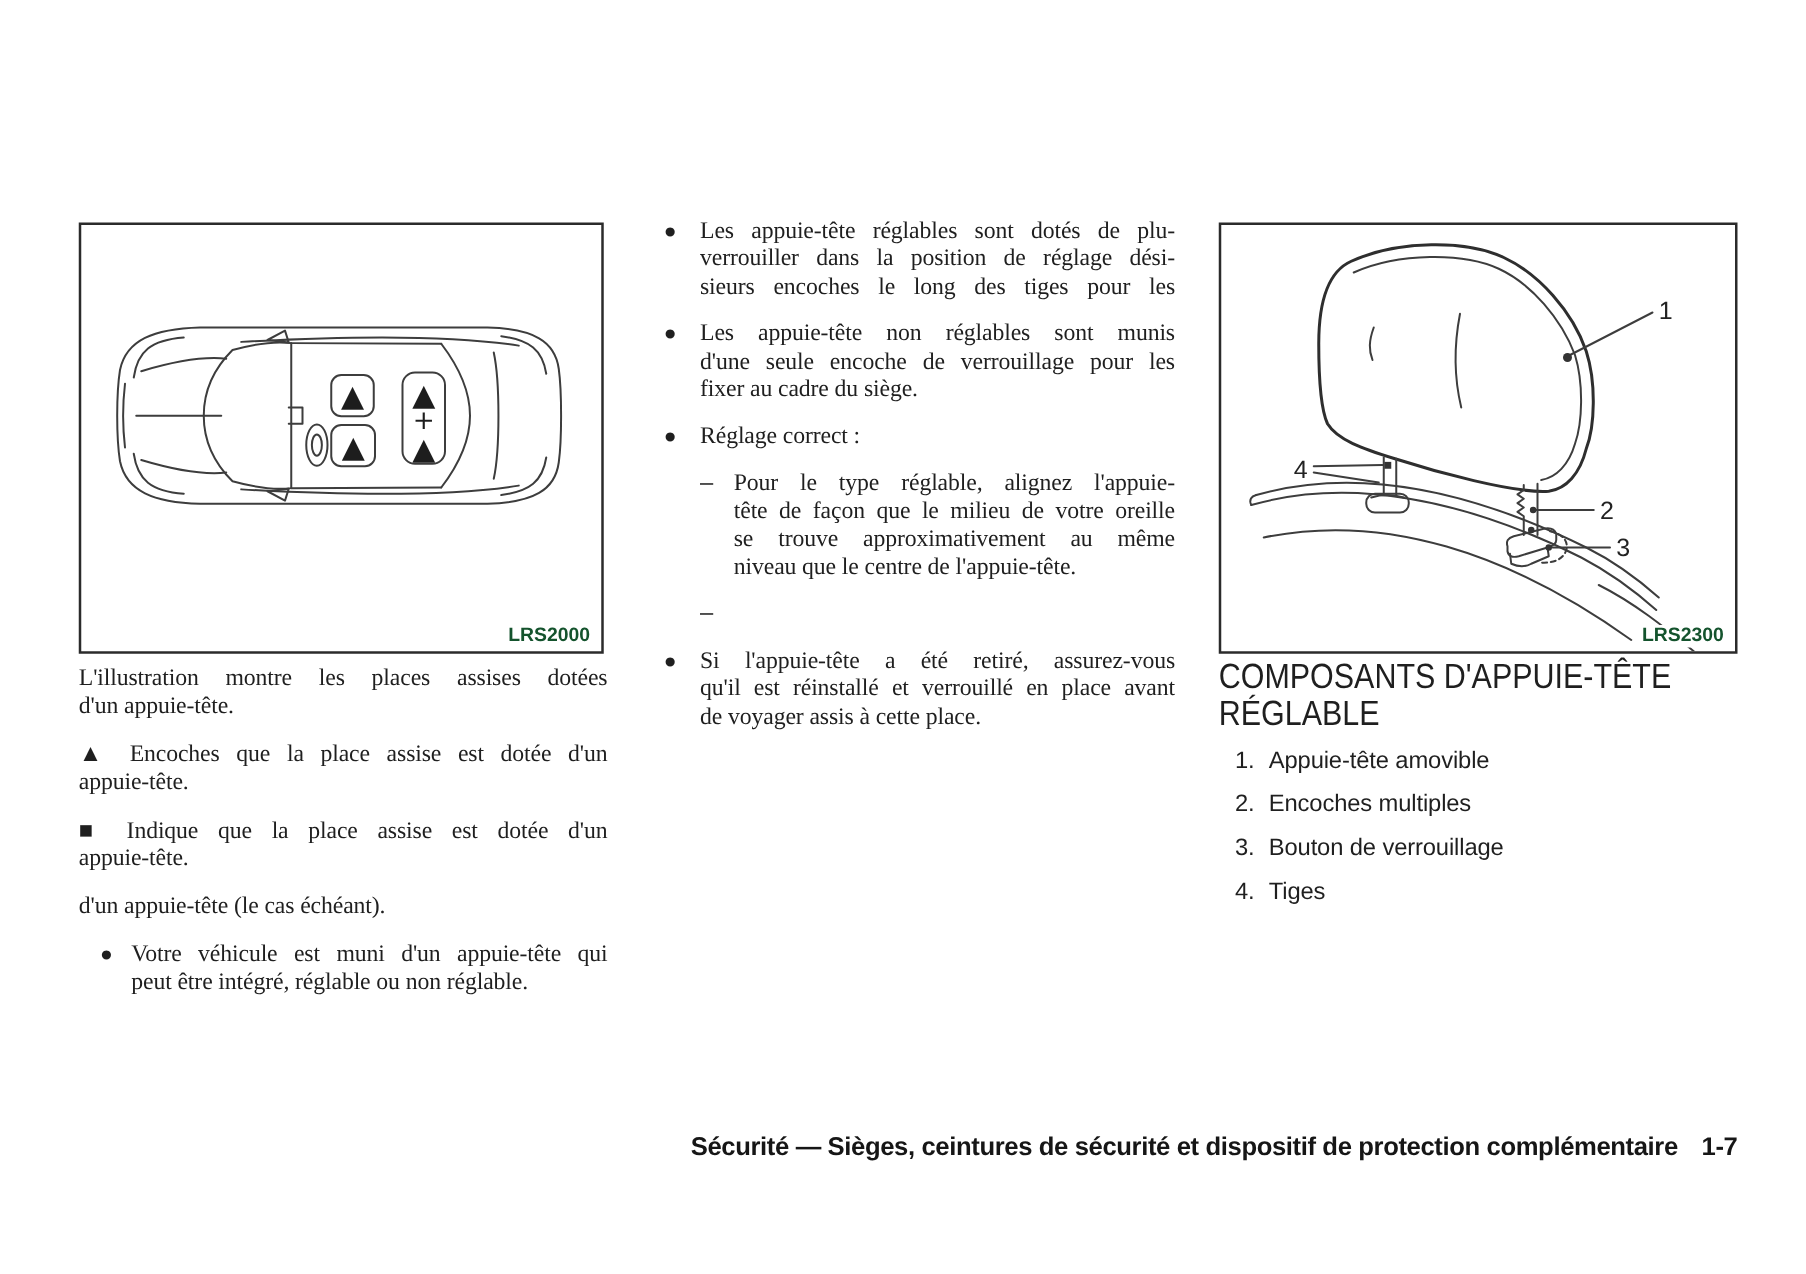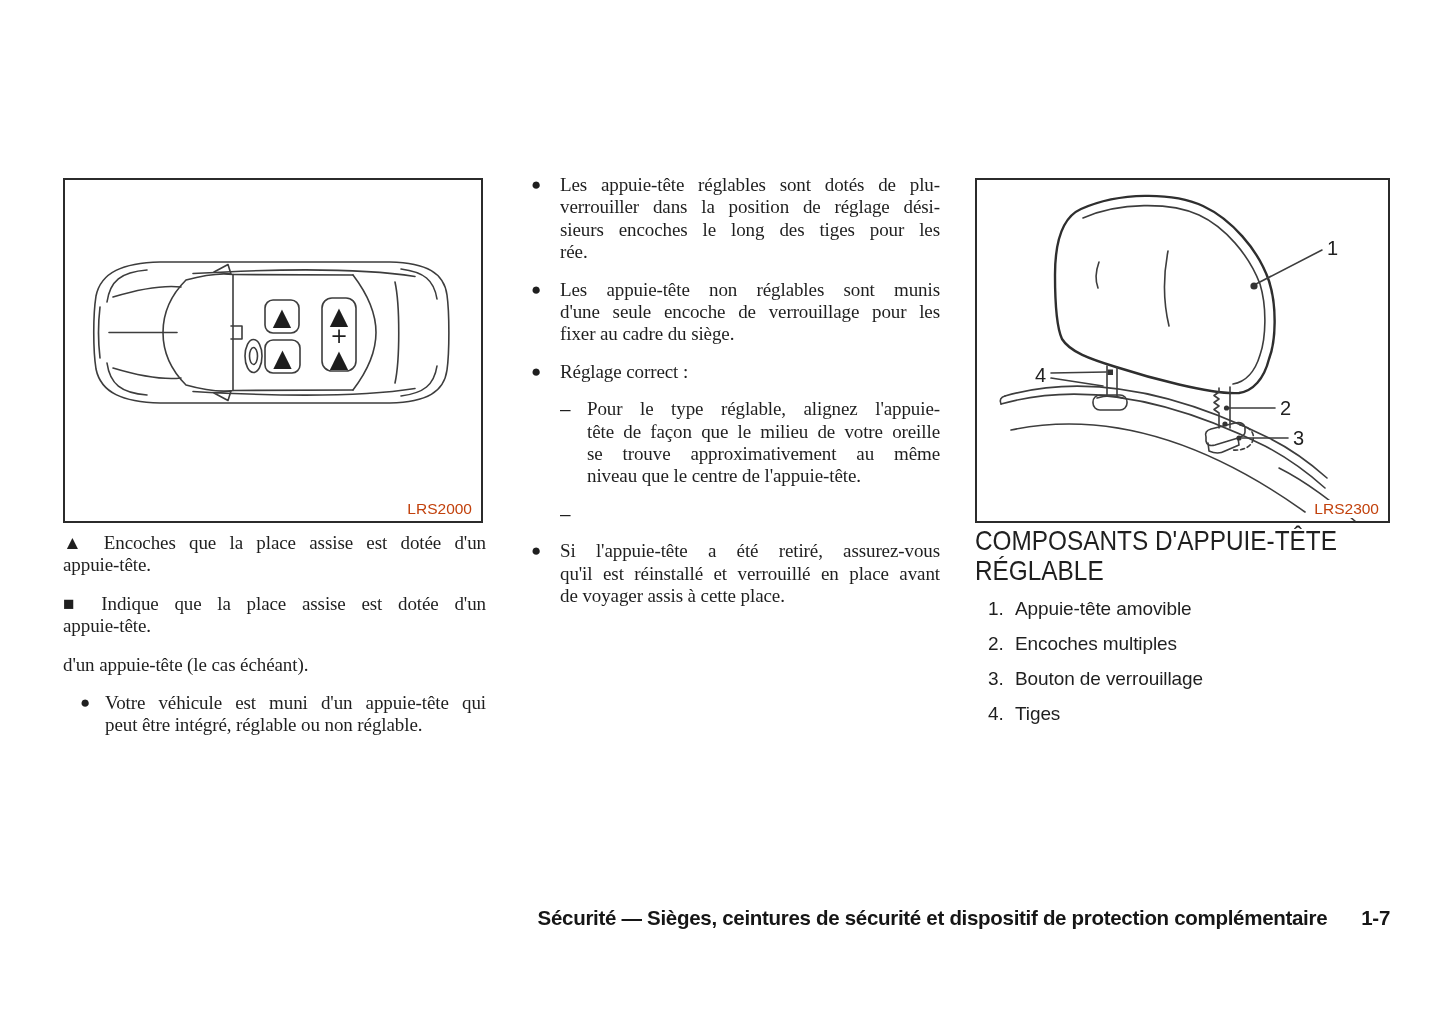--- a/index.html
+++ b/index.html
@@ -7,21 +7,21 @@
     position:relative; width:1445px; height:1019px; background:#ffffff;
     font-family:"Liberation Sans","DejaVu Sans",sans-serif;
     color:#1f1f1f; overflow:hidden; letter-spacing:-0.1px;
   }
   .figure-box{
     position:absolute; box-sizing:border-box; border:2px solid #2b2b2b; background:#fff;
   }
   .figure-box svg{position:absolute; left:0; top:0; width:100%; height:100%;}
   .fig-label{
     position:absolute; right:9px; bottom:3px; font-size:15.5px; letter-spacing:0;
-    color:#c2410c; background:#fff; padding-left:4px;
+    color:#14532d; background:#fff; padding-left:4px;font-weight:bold;
   }
   .textcol{position:absolute; font-size:19px; line-height:22.4px;}
   .para{margin-bottom:16px;}
   .mid .para{margin-bottom:15px;}
   .hang{display:flex;}
   .hang .marker{flex:0 0 29px;}
   .hang.leftb{padding-left:17px;}
   .hang.leftb .marker{flex:0 0 25px;}
   .hang.dash{padding-left:29px;}
   .hang.dash .marker{flex:0 0 27px;}
@@ -34,21 +34,21 @@
     font-size:28px; line-height:30px; font-weight:400; letter-spacing:0;
     transform:scaleX(0.87); transform-origin:left top; white-space:nowrap;
   }
   .components-list{position:absolute; left:988px; top:598px; width:402px; font-size:19px; line-height:22px;}
   .components-list .row{display:flex; margin-bottom:13px;}
   .components-list .num{flex:0 0 27px;}
   .page-footer{
     position:absolute; top:906px; right:55px; white-space:nowrap; text-align:right;
     font-size:20.5px; font-weight:700; letter-spacing:-0.3px; color:#161616;
   }
-  .page-footer .pagenum{margin-left:34px;}
+  .page-footer .pagenum{margin-left:19px;}
   .lineart{stroke:#3d3d3d; stroke-width:1.6; fill:none; stroke-linecap:round; stroke-linejoin:round;}
   .lineart-thick{stroke:#2e2e2e; stroke-width:2.4; fill:none; stroke-linecap:round; stroke-linejoin:round;}
   .sym{fill:#1d1d1d; font-family:"DejaVu Sans","Liberation Sans",sans-serif;}
   .callout-num{fill:#222; font-size:20px; font-family:"Liberation Sans","DejaVu Sans",sans-serif;}
   .dashed{stroke-dasharray:4 3;}
   .filled{fill:#333; stroke:none;}
 </style>
 </head>
 <body>
 
@@ -90,20 +90,24 @@
       <text class="sym" x="217.5" y="185.5" font-size="24" text-anchor="middle">▲</text>
       <text class="sym" x="274" y="144" font-size="24" text-anchor="middle">▲</text>
       <text class="sym" x="274" y="163" font-size="21" text-anchor="middle">+</text>
       <text class="sym" x="274" y="187" font-size="24" text-anchor="middle">▲</text>
     </svg>
     <div class="fig-label">LRS2000</div>
   </div>
 
   <div class="textcol" id="left-text" style="left:63px; top:532px; width:423px;">
       <div class="para plain">
+        <div class="tline">L'illustration montre les places assises dotées</div>
+        <div class="tline tline-last">d'un appuie-tête.</div>
+      </div>
+      <div class="para plain">
         <div class="tline">▲ Encoches que la place assise est dotée d'un</div>
         <div class="tline tline-last">appuie-tête.</div>
       </div>
       <div class="para plain">
         <div class="tline">■ Indique que la place assise est dotée d'un</div>
         <div class="tline tline-last">appuie-tête.</div>
       </div>
       <div class="para plain">
         <div class="tline tline-last">d'un appuie-tête (le cas échéant).</div>
       </div>
@@ -116,21 +120,20 @@
       </div>
     </div>
 
   <div class="textcol mid" id="mid-col" style="left:531px; top:174px; width:409px;">
       <div class="para hang bullet">
         <span class="marker dot">●</span>
         <div class="lines">
           <div class="tline">Les appuie-tête réglables sont dotés de plu-</div>
           <div class="tline">verrouiller dans la position de réglage dési-</div>
           <div class="tline">sieurs encoches le long des tiges pour les</div>
-          <div class="tline tline-last">rée.</div>
         </div>
       </div>
       <div class="para hang bullet">
         <span class="marker dot">●</span>
         <div class="lines">
           <div class="tline">Les appuie-tête non réglables sont munis</div>
           <div class="tline">d'une seule encoche de verrouillage pour les</div>
           <div class="tline tline-last">fixer au cadre du siège.</div>
         </div>
       </div>

